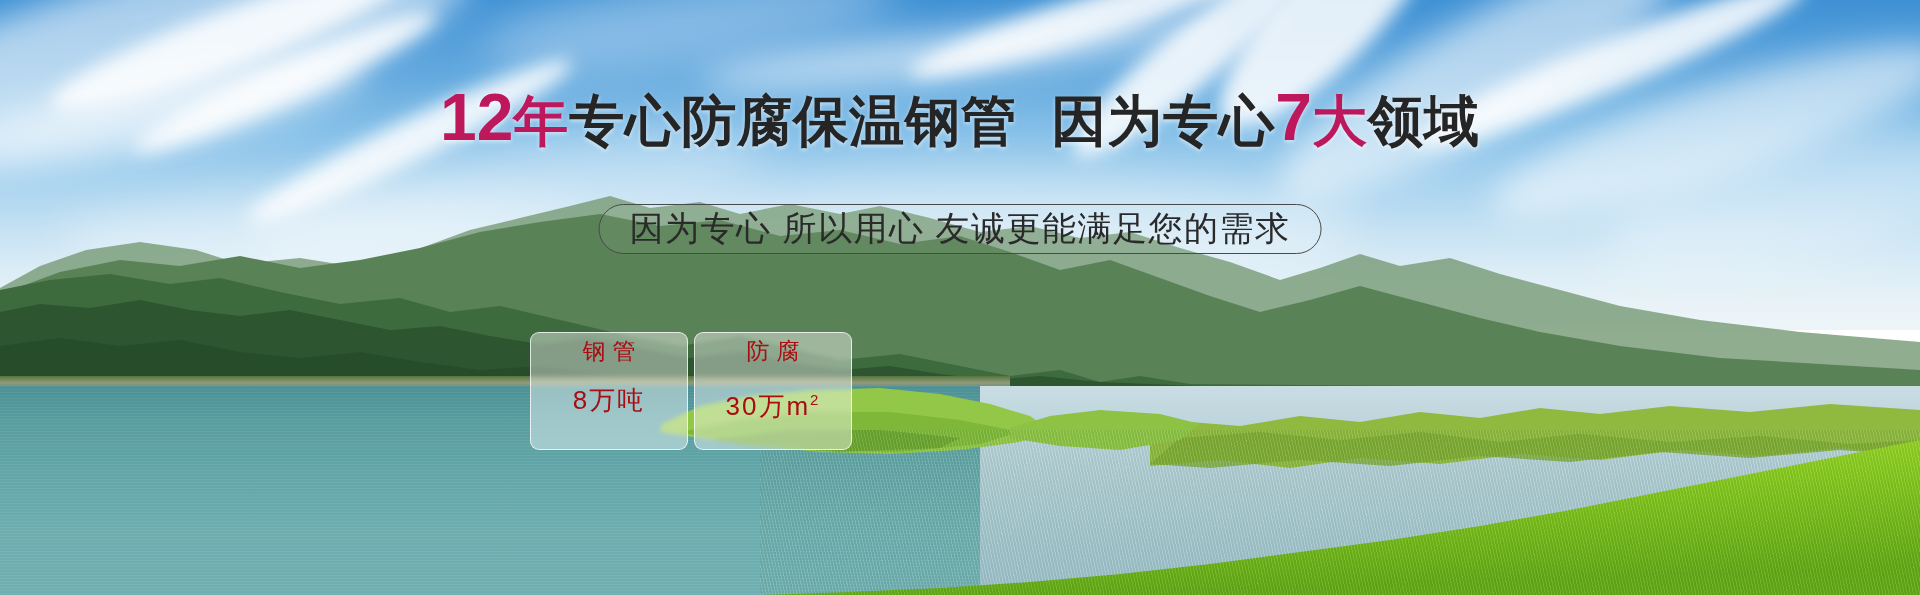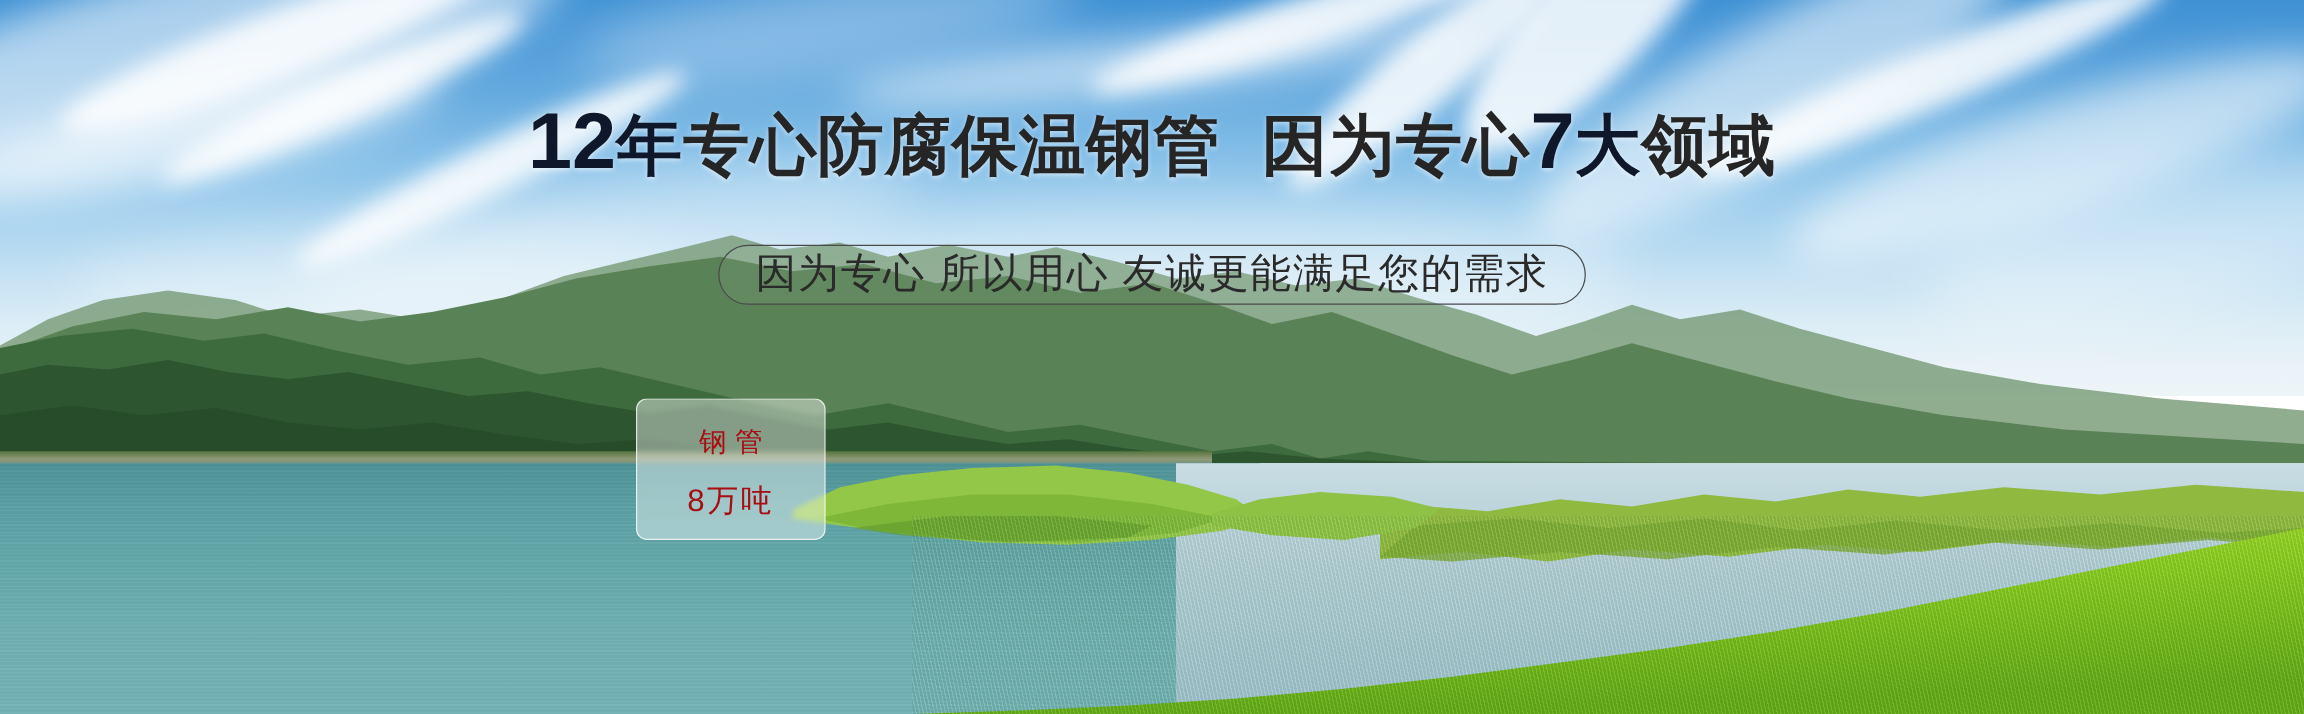--- a/index.html
+++ b/index.html
@@ -81,21 +81,21 @@
     text-align:center;
     font-family:"Liberation Sans","DejaVu Sans",sans-serif;
     font-weight:bold;
     font-size:55px;
     line-height:62px;
     letter-spacing:1px;
     white-space:nowrap;
     color:#252525;
     text-shadow:0 2px 4px rgba(255,255,255,0.55);
   }
-  .headline .red{color:#0f172a;}
+  .headline .red{color:#be185d;}
   .headline .num{
     font-size:66px;
     letter-spacing:0px;
   }
   .headline .gap{display:inline-block;width:34px;}
 
   .pill{
     position:absolute;left:50%;top:204px;
     transform:translateX(-50%);
     border:1.6px solid #4a4a4a;
@@ -116,21 +116,21 @@
   }
   .card{
     width:158px;height:118px;
     border:1px solid rgba(255,255,255,0.75);
     border-radius:9px;
     background:rgba(255,255,255,0.42);
     backdrop-filter:blur(2px);
     display:flex;
     flex-direction:column;
     align-items:center;
-    justify-content:center;
+    justify-content:flex-start;
     box-sizing:border-box;
     padding-top:4px;
   }
   .card .ttl{
     font-size:23px;
     line-height:28px;
     color:#a80d12;
     letter-spacing:7px;
     text-indent:7px;
     font-weight:normal;
@@ -274,17 +274,21 @@
       <span>因为专心 所以用心 友诚更能满足您的需求</span>
     </div>
 
     <div class="cards">
 
       <div class="card">
         <div class="ttl">钢管</div>
         <div class="val"><span>8万吨</span></div>
       </div>
 
+      <div class="card">
+        <div class="ttl">防腐</div>
+        <div class="val"><span>30万m</span><sup>2</sup></div>
+      </div>
 
 
     </div>
   </div>
 </div>
 
 </body></html>

